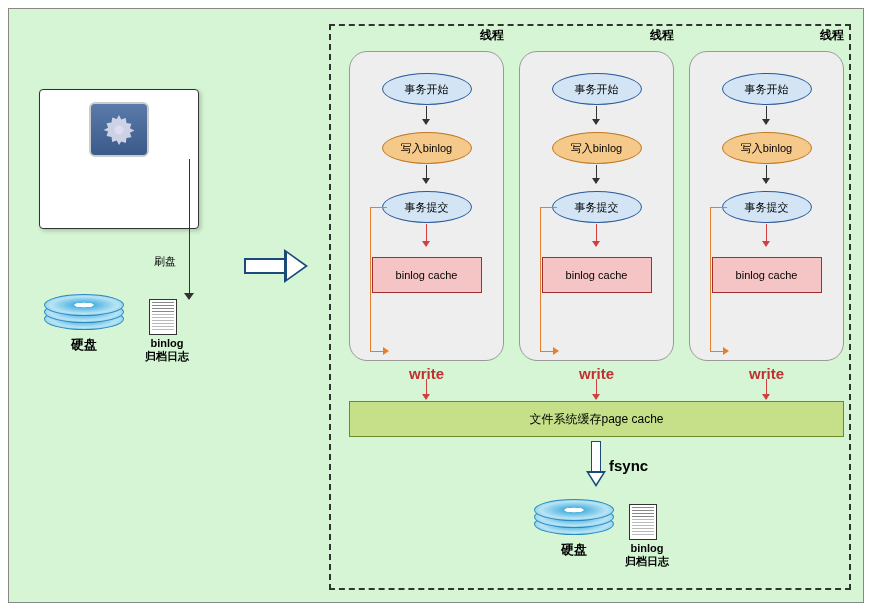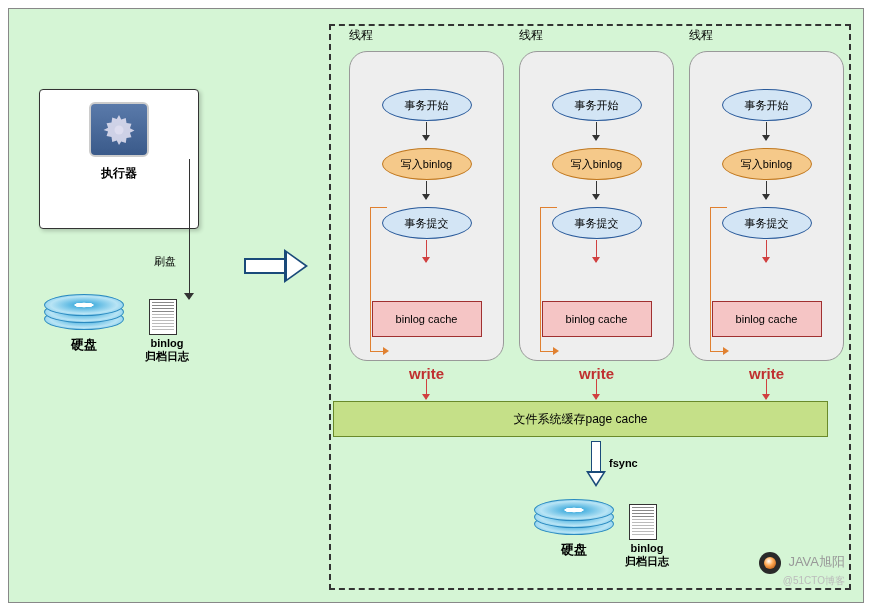--- a/index.html
+++ b/index.html
@@ -19,65 +19,64 @@
 .disk-label{position:absolute;top:42px;width:80px;text-align:center;font-weight:bold;font-size:13px}
 .file-icon{position:absolute;width:28px;height:36px;background:#fff;border:1px solid #333}
 .file-icon::before{content:"";position:absolute;top:2px;left:2px;right:2px;height:10px;background:repeating-linear-gradient(#888 0,#888 1px,transparent 1px,transparent 3px)}
 .file-icon::after{content:"";position:absolute;bottom:2px;left:2px;right:2px;height:18px;background:repeating-linear-gradient(#bbb 0,#bbb 1px,transparent 1px,transparent 3px)}
 .flabel{position:absolute;font-size:11px;font-weight:bold;line-height:1.2;text-align:center}
 .arrow-big{position:absolute;left:235px;top:240px;width:70px;height:34px}
 .arrow-big .shaft{position:absolute;left:0;top:9px;width:42px;height:16px;border:2px solid #1a4a7a;border-right:none;background:#fff}
 .arrow-big .head{position:absolute;left:40px;top:0;width:0;height:0;border-top:17px solid transparent;border-bottom:17px solid transparent;border-left:24px solid #1a4a7a}
 .arrow-big .head::after{content:"";position:absolute;left:-21px;top:-13px;width:0;height:0;border-top:13px solid transparent;border-bottom:13px solid transparent;border-left:18px solid #fff}
 .dashed-box{position:absolute;left:320px;top:15px;right:12px;bottom:12px;border:2px dashed #333}
-.thread-box{position:absolute;top:42px;width:155px;height:310px;background:#eee;border:1px solid #999;border-radius:18px;padding-top:29px}
+.thread-box{position:absolute;top:42px;width:155px;height:310px;background:#eee;border:1px solid #999;border-radius:18px;padding-top:13px}
 .tb1{left:340px}.tb2{left:510px}.tb3{left:680px}
-.thread-title{position:absolute;top:18px;font-weight:normal;width:155px;text-align:left}
+.thread-title{position:absolute;top:18px;font-weight:bold;width:155px;text-align:right}
 .tt1{left:340px}.tt2{left:510px}.tt3{left:680px}
 .ellipse{width:90px;height:32px;border-radius:50%;margin:8px auto 0;display:flex;align-items:center;justify-content:center;font-size:11px;border:1px solid}
 .blue-e{background:#d3e5f5;border-color:#2a5a9a}
 .orange-e{background:#f5c98a;border-color:#c07820}
-.cache-box{width:110px;height:36px;margin:39px auto 0;background:#f5c5c5;border:1px solid #a03030;display:flex;align-items:center;justify-content:center;font-size:11px}
+.cache-box{width:110px;height:36px;margin:11px auto 0;background:#f5c5c5;border:1px solid #a03030;display:flex;align-items:center;justify-content:center;font-size:11px}
 .conn{width:1px;margin:1px auto;background:#333;position:relative}
 .conn::after{content:"";position:absolute;bottom:-1px;left:-4px;border-left:4px solid transparent;border-right:4px solid transparent;border-top:6px solid #333}
 .cr{width:1px;margin:1px auto;background:#d04040;position:relative}
 .cr::after{content:"";position:absolute;bottom:-1px;left:-4px;border-left:4px solid transparent;border-right:4px solid transparent;border-top:6px solid #d04040}.lh18{height:18px}.lh22{height:22px}
 .orange-arrow{position:absolute;left:20px;top:155px;width:14px;height:145px;border-left:1px solid #e08030;border-bottom:1px solid #e08030}
 .orange-arrow::before{content:"";position:absolute;top:0;left:-1px;width:17px;height:1px;background:#e08030}
 .orange-arrow::after{content:"";position:absolute;bottom:-4px;right:-5px;border-top:4px solid transparent;border-bottom:4px solid transparent;border-left:6px solid #e08030}
 .write-lbl{position:absolute;top:356px;width:155px;text-align:center;font-size:15px;color:#c03030;font-weight:bold}
 .write-arr{position:absolute;top:370px;width:1px;height:20px;background:#d04040}
 .write-arr::after{content:"";position:absolute;bottom:-1px;left:-4px;border-left:4px solid transparent;border-right:4px solid transparent;border-top:6px solid #d04040}
-.page-cache{position:absolute;left:324px;top:392px;width:495px;height:36px;background:#c5e088;border:1px solid #6a8a2a;display:flex;align-items:center;justify-content:center;font-size:12px}
+.page-cache{position:absolute;left:340px;top:392px;width:495px;height:36px;background:#c5e088;border:1px solid #6a8a2a;display:flex;align-items:center;justify-content:center;font-size:12px}
 .fsync-arrow{position:absolute;left:577px;top:432px;width:20px;height:48px}
 .fsync-arrow .fs-shaft{position:absolute;left:5px;top:0;width:10px;height:32px;border:1px solid #1a4a7a;border-bottom:none;background:#fff}
 .fsync-arrow .fs-head{position:absolute;left:0;top:30px;width:0;height:0;border-left:10px solid transparent;border-right:10px solid transparent;border-top:16px solid #1a4a7a}
 .fsync-arrow .fs-head::after{content:"";position:absolute;left:-7px;top:-14px;width:0;height:0;border-left:7px solid transparent;border-right:7px solid transparent;border-top:11px solid #fff}
-.fsync-lbl{position:absolute;left:600px;top:448px;font-size:11px;font-weight:bold}
+.fsync-lbl{position:absolute;left:600px;top:448px;font-size:15px;font-weight:bold}
 .server-conn{position:absolute;border:1px solid #333;border-left:none;border-bottom:none}
 .sc1{left:180px;top:150px;width:1px;height:140px;border-top:none}
 .sc1::after{content:"";position:absolute;bottom:-1px;left:-5px;border-left:5px solid transparent;border-right:5px solid transparent;border-top:7px solid #333}
 .watermark{position:absolute;right:18px;bottom:14px;color:#999;font-size:13px}
 .wm-circle{display:inline-block;width:22px;height:22px;border-radius:50%;background:#2a2a2a;vertical-align:middle;margin-right:4px;position:relative}
 .wm-circle::after{content:"";position:absolute;left:5px;top:5px;width:12px;height:12px;border-radius:50%;background:radial-gradient(circle at 40% 35%,#fff 0%,#fa5 40%,#a40 100%)}
 .wm-sub{font-size:10px;color:#bbb;text-align:right}
 </style>
 </head>
 <body>
 
 <div class="canvas">
 
   <div class="server-box">
     <div class="gear-box">
       <svg viewBox="0 0 24 24">
           <circle cx="12" cy="12" r="3" fill="#dde"></circle>
           <path fill="#dde" d="M12 2l1.5 3 3-1 .5 3.3 3.3.5-1 3 3 1.5-3 1.5 1 3-3.3.5-.5 3.3-3-1L12 22l-1.5-3-3 1-.5-3.3L3.7 16l1-3L1.7 12l3-1.5-1-3 3.3-.5.5-3.3 3 1z" opacity=".9"></path>
         </svg>
     </div>
-    <div class="executor">执行器</div>
   </div>
 
   <div class="server-conn sc1"></div>
   <div class="flush-label">刷盘</div>
 
   <div class="disk" style="left:35px;top:285px">
     <div class="disk-shape d1"></div>
       <div class="disk-shape d2"></div>
       <div class="disk-shape d3"></div>
     <div class="disk-label">硬盘</div>
@@ -150,19 +149,14 @@
     <div class="disk-shape d1"></div>
       <div class="disk-shape d2"></div>
       <div class="disk-shape d3"></div>
     <div class="disk-label">硬盘</div>
   </div>
   <div class="file-icon" style="left:620px;top:495px"></div>
   <div class="flabel" style="left:608px;top:533px;width:60px">
     <span>binlog</span><br><span>归档日志</span>
   </div>
 
-  <div class="watermark">
-    <span class="wm-circle"></span>
-    <span>JAVA旭阳</span>
-    <div class="wm-sub">@51CTO博客</div>
-  </div>
 
 </div>
 
 </body></html>

